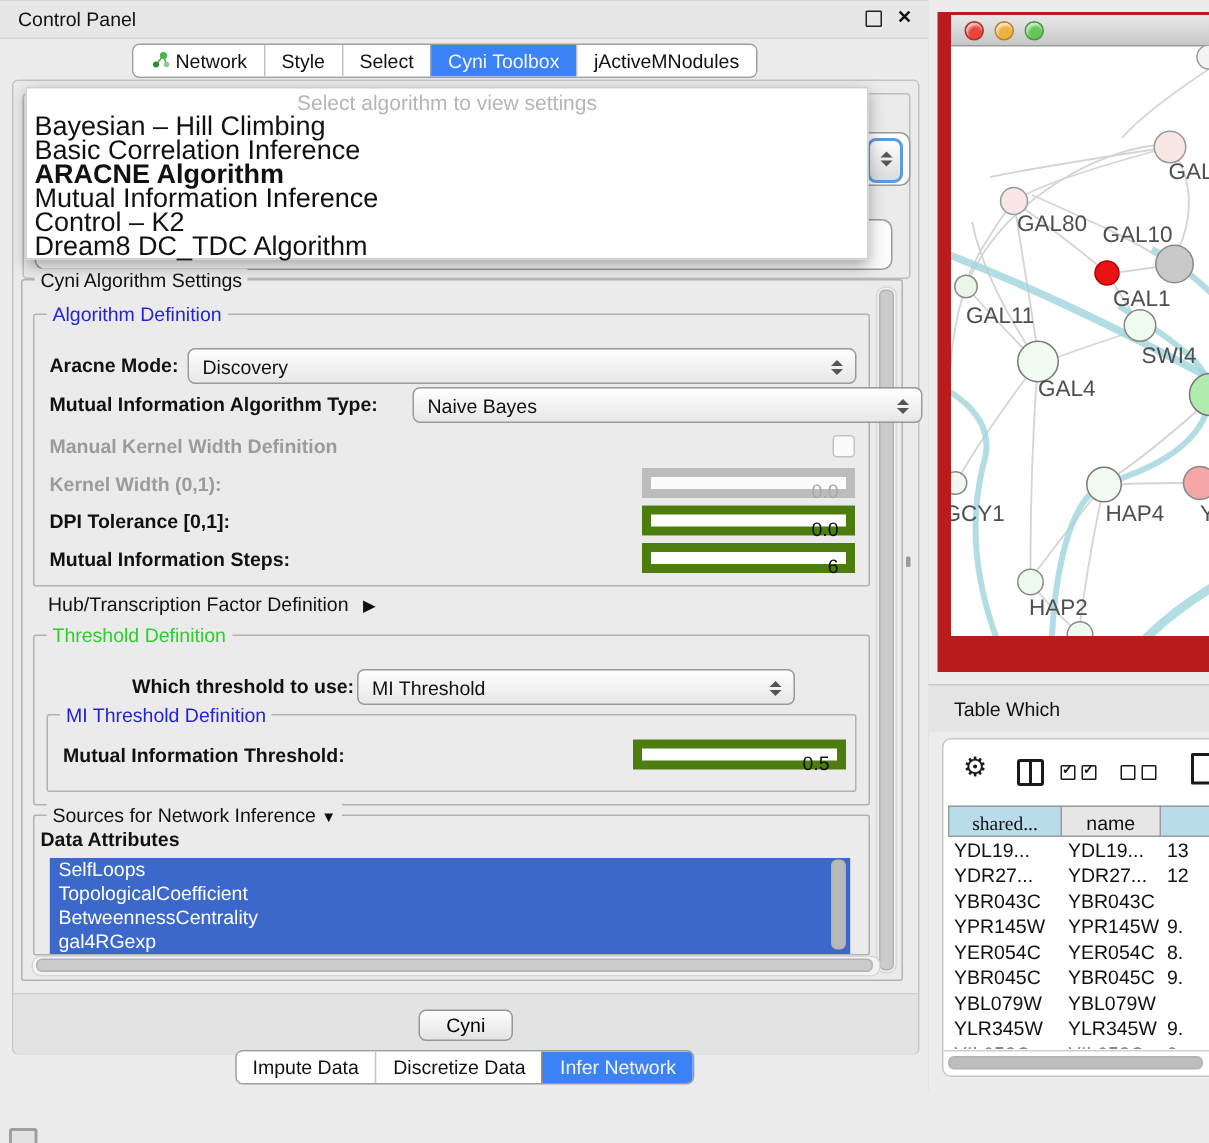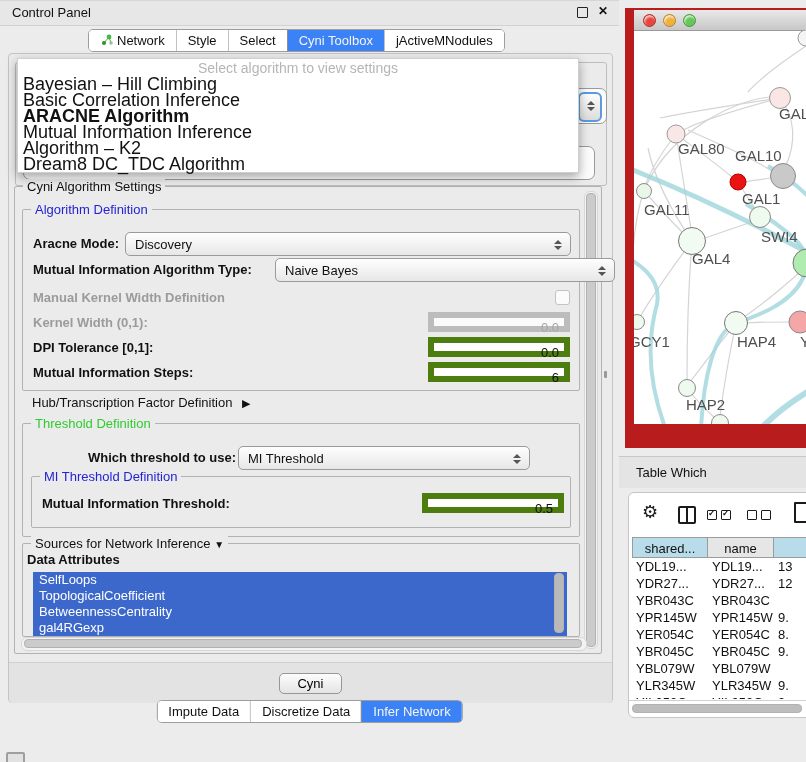--- a/index.html
+++ b/index.html
@@ -278,21 +278,21 @@
     </div>
 </div>
 
 <div class="abs" id="algo-popup">
   <div id="popup-placeholder">Select algorithm to view settings</div>
   <div id="popup-items">
       <div class="popup-item">Bayesian – Hill Climbing</div>
       <div class="popup-item">Basic Correlation Inference</div>
       <div class="popup-item bold">ARACNE Algorithm</div>
       <div class="popup-item">Mutual Information Inference</div>
-      <div class="popup-item">Algorithm – K2</div>
+      <div class="popup-item">Control – K2</div>
       <div class="popup-item">Dream8 DC_TDC Algorithm</div>
     </div>
 </div>
 
 <div class="abs" id="right-bg">
   <div class="abs" id="blue-frame">
     <div id="net-window">
       <div id="net-titlebar">
         <span class="tl" id="tl-red"></span>
         <span class="tl" id="tl-yellow"></span>
@@ -367,21 +367,21 @@
         <span class="cbx chk"></span>
     </span>
     <span class="tico cb-pair" id="cbp-unchecked">
       <span class="cbx"></span>
         <span class="cbx"></span>
     </span>
     <span class="tico" id="doc-ico"></span>
 
     <div id="tbl">
       <div class="th-row" id="tbl-head">
-          <div class="th hl" style="width: 76px;">shared...</div>
+          <div class="th hl" style="width: 76px; font-family: Liberation Serif, serif;">shared...</div>
           <div class="th" style="width: 66px;">name</div>
           <div class="th hl" style="width: 52px;"></div>
         </div>
       <div id="tbl-rows">
           <div class="td-row">
             <div class="td" style="width: 76px;">YDL19...</div>
             <div class="td" style="width: 66px;">YDL19...</div>
             <div class="td" style="width: 52px;">13</div>
           </div>
           <div class="td-row">

